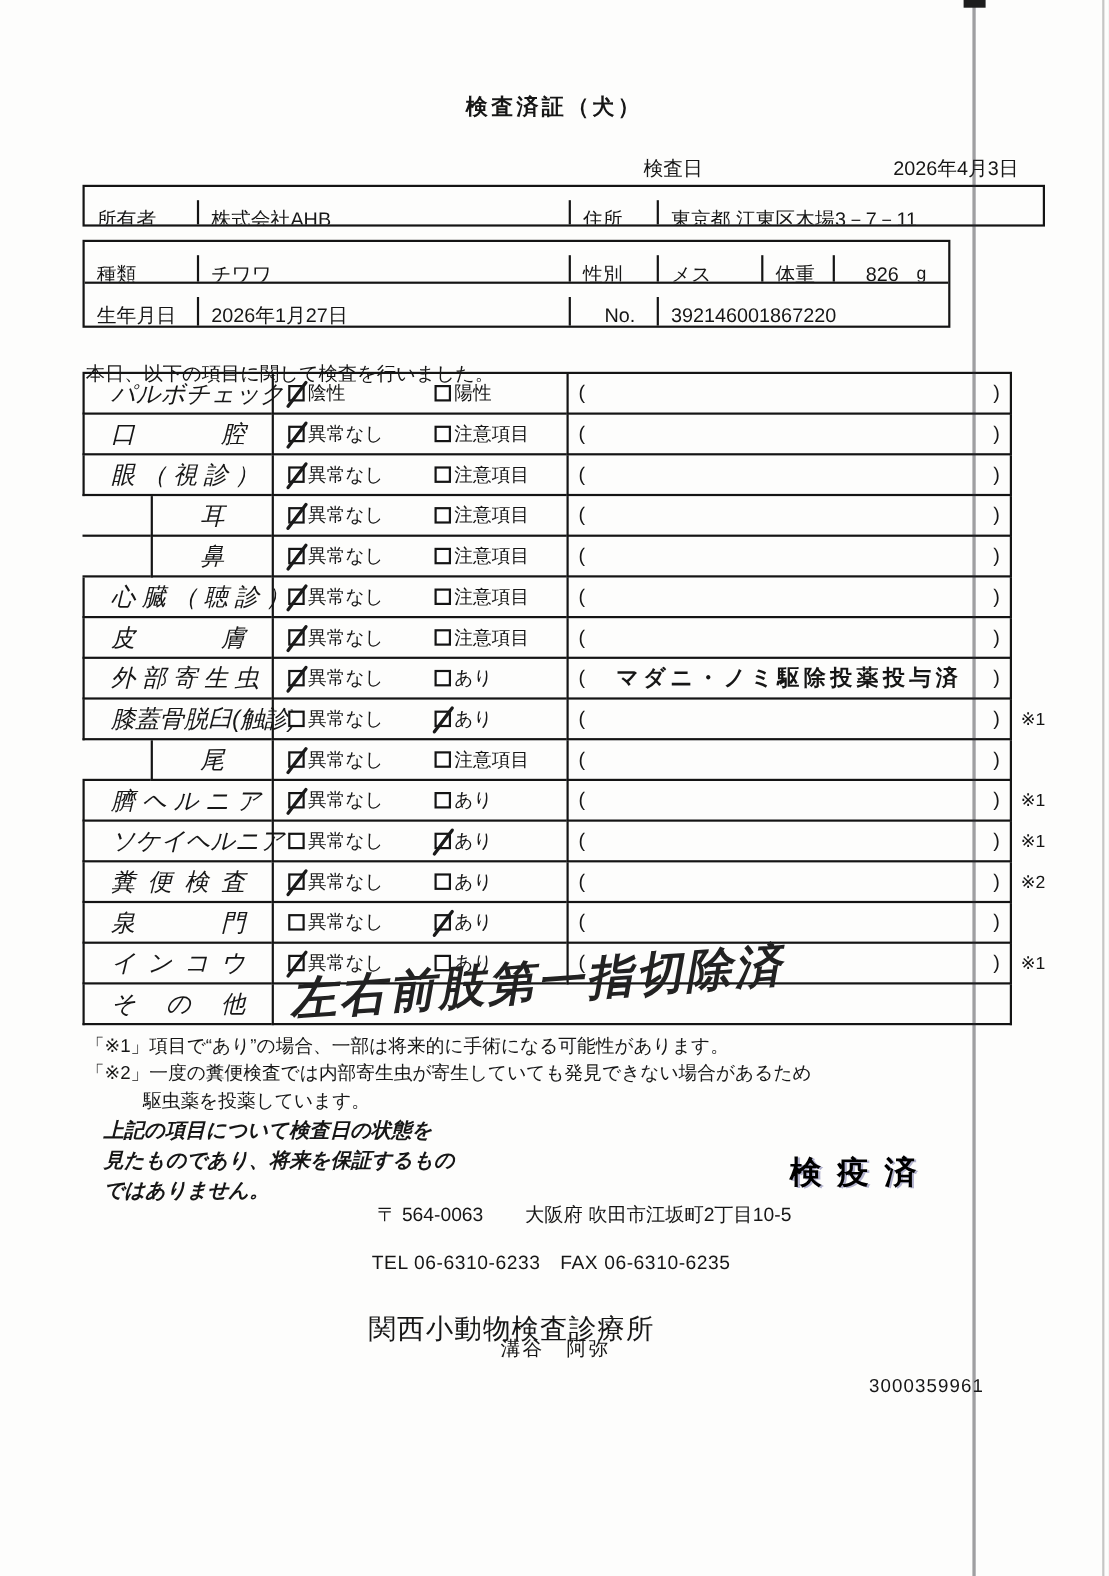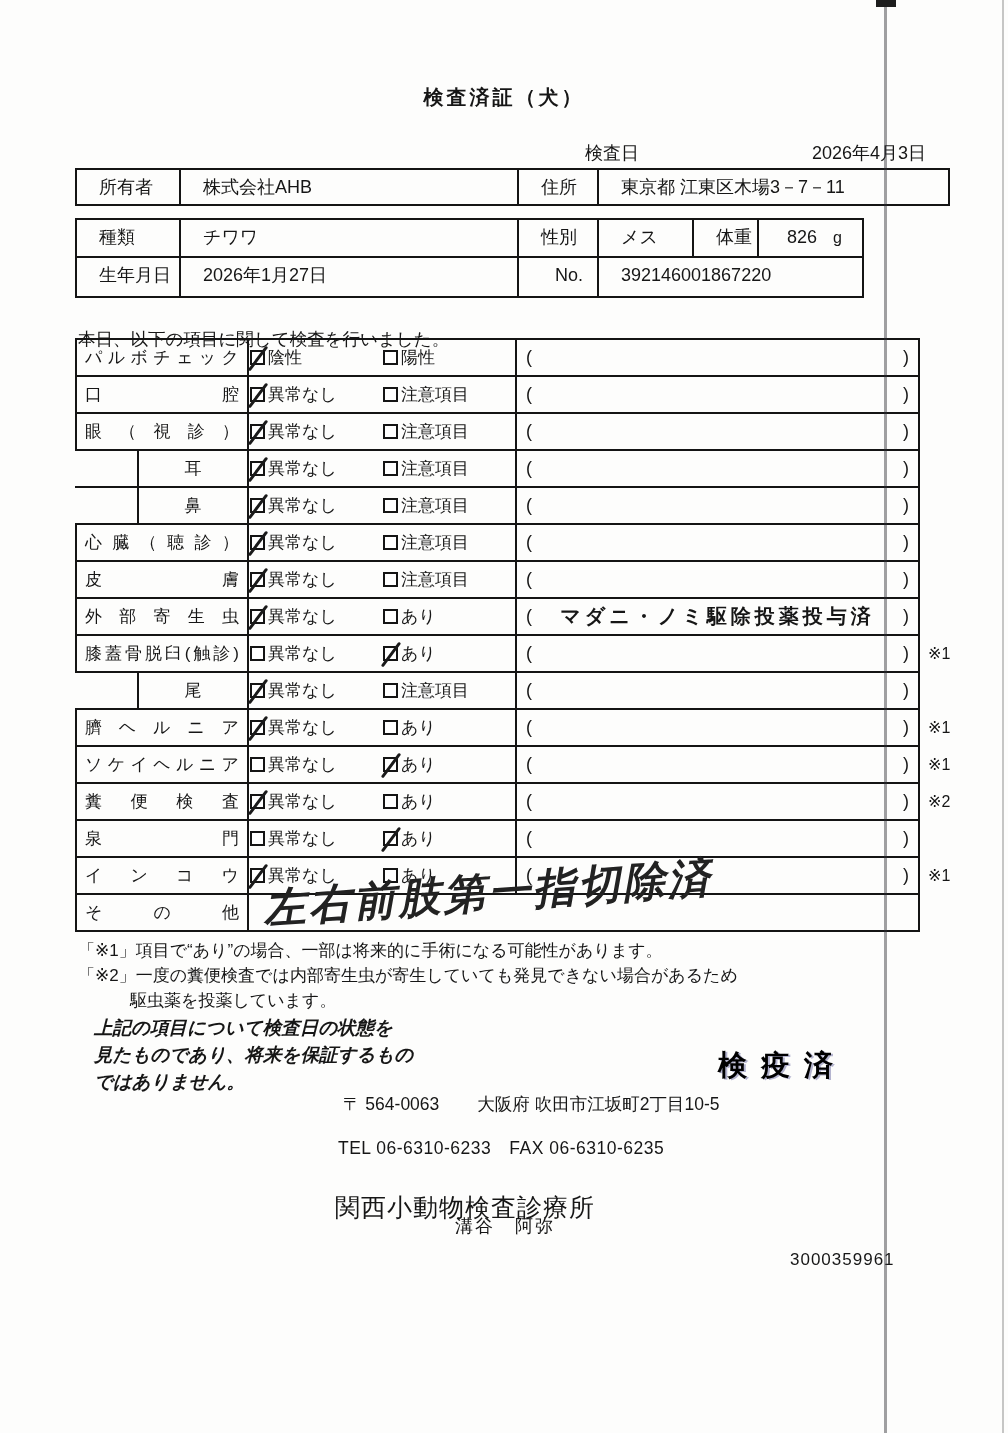--- a/index.html
+++ b/index.html
@@ -12,44 +12,44 @@
 
   .insp-date-label { position: absolute; top: 141px; left: 585px; font-size: 18px; }
   .insp-date-value { position: absolute; top: 141px; left: 812px; font-size: 18px; }
 
   
   .info-a { position: absolute; top: 168px; left: 75px; width: 875px; height: 38px;
             border: 2px solid #141414; display: flex; }
   .info-bc { position: absolute; top: 218px; left: 75px; width: 789px; border: 2px solid #141414; }
   .irow { display: flex; height: 38px; }
   .irow.top { border-bottom: 2px solid #141414; }
-  .info-a .cell, .irow .cell { font-size: 18px; line-height: 34px; padding-left: 22px;
-            border-left: 2px solid #141414; overflow: hidden; white-space: nowrap; }
+  .info-a .cell, .irow .cell { font-size: 18px; line-height: 34px; padding-left: 11px;
+            border-left: 2px solid #141414; overflow: hidden; white-space: nowrap; margin-top: 12px; }
   .info-a .cell:first-child, .irow .cell:first-child { border-left: none; }
   .ca1 { width: 102px; } .ca2 { width: 338px; } .ca3 { width: 80px; } .ca4 { flex: 1; }
   .cb4 { width: 95px; } .cb5 { width: 65px; } .cb6 { flex: 1; }
   .cen { text-align: center; padding-left: 0; }
   .wt { display: flex; justify-content: flex-end; padding-right: 20px; }
   .wt-val { line-height: 34px; }
   .wt-unit { line-height: 36px; font-size: 16px; margin-left: 16px; }
 
   .intro { position: absolute; top: 307px; left: 78px; font-size: 17.5px; margin-top: 20px; }
 
   
   .itable { position: absolute; top: 338px; left: 75px; width: 845px; border-top: 2px solid #141414; }
   .trow { display: flex; height: 37px; position: relative; }
   .trow .cell { border-left: 2px solid #141414; border-bottom: 2px solid #141414; }
   .spacer { width: 62px; border-bottom: 2px solid #141414; }
   .c-label { width: 172px; display: flex; align-items: center; }
   .indent .c-label { width: 110px; }
-  .jlabel { display: block; width: 100%; padding: 0 8px; font-size: 17px;
-            text-align: justify; text-align-last: justify; white-space: nowrap; }
+  .jlabel { display: block; width: 100%; padding: 0 24px; font-size: 22px;
+            text-align: justify; text-align-last: justify; white-space: nowrap; font-style: italic; }
   .indent .jlabel { text-align: center; text-align-last: center; }
   .c-opts { width: 268px; display: flex; align-items: center; }
-  .opt { display: flex; align-items: center; width: 50%; padding-left: 1px; gap: 3px; }
+  .opt { display: flex; align-items: center; width: 50%; padding-left: 13px; gap: 3px; }
   .optlabel { font-size: 17px; white-space: nowrap; }
   .cb { width: 15px; height: 15px; border: 2px solid #141414; display: inline-block;
         position: relative; flex: 0 0 auto; background: #fff; }
   .cb.checked::after { content: ""; position: absolute; width: 30px; height: 3px;
         background: #1a1a1a; left: -9px; top: 5px; transform: rotate(-53deg); border-radius: 2px; }
   .c-comment { width: 405px; display: flex; align-items: center; justify-content: space-between;
         padding: 0 9px; font-size: 18px; border-right: 2px solid #141414; }
   .comment { flex: 1; text-align: center; font-size: 17px; white-space: nowrap; }
   .comment.strong { font-weight: bold; font-size: 20px; letter-spacing: 4px; }
   .c-rest { flex: 1; border-right: 2px solid #141414; }

